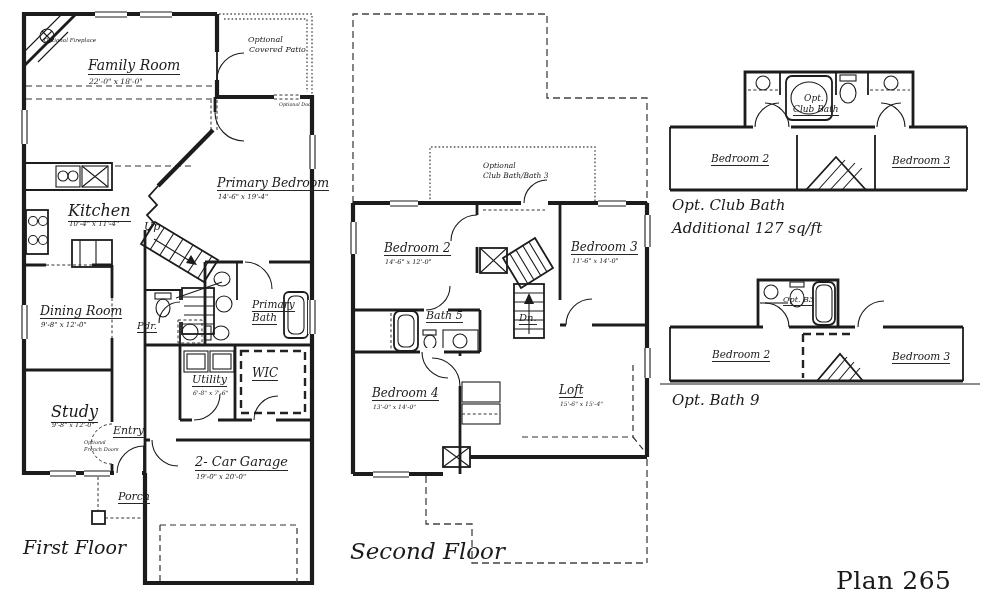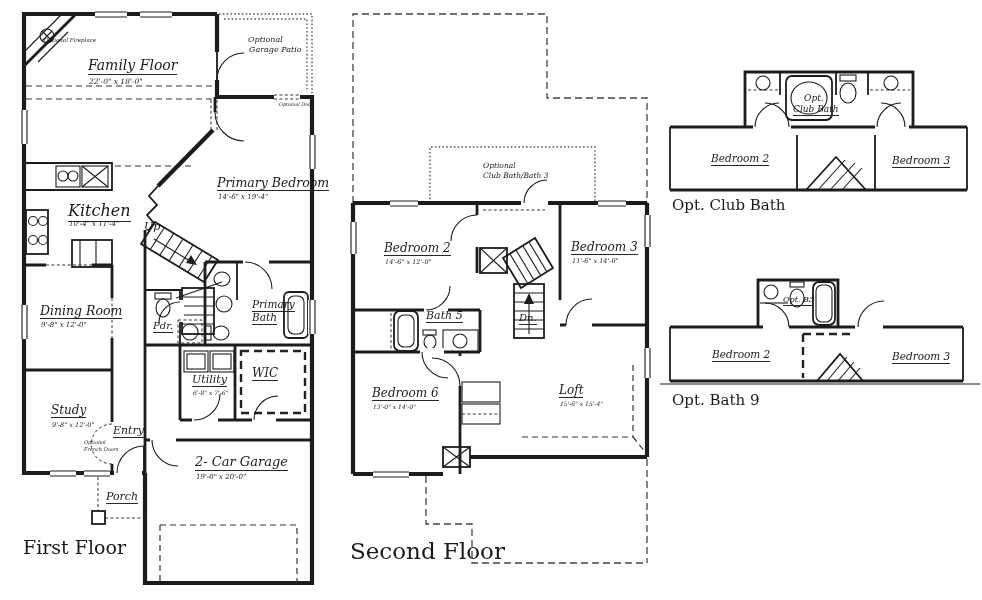--- a/index.html
+++ b/index.html
@@ -11,21 +11,21 @@
   .fill{fill:var(--wall,#1c1c1c);stroke:none;}
   .white{fill:#fff;stroke:none;}
   .dashRoof{stroke:#444;stroke-width:1.3;stroke-dasharray:7 4;}
   .dot{stroke:#555;stroke-width:1.4;stroke-dasharray:1.6 2.2;}
   .dash{stroke:#333;stroke-width:1.2;stroke-dasharray:6 4;}
   .dashSm{stroke:#333;stroke-width:1;stroke-dasharray:3 2.4;}
   .dashBold{stroke:#222;stroke-width:2.4;stroke-dasharray:8 5;}
   .lbl{position:absolute;font-style:italic;white-space:nowrap;line-height:1.04;}
   .u{border-bottom:1.6px solid #262626;padding-bottom:1px;}
   .dim{position:absolute;font-style:italic;white-space:nowrap;}
-  .cap{position:absolute;white-space:nowrap;}
+  .cap{position:absolute;font-style:italic;white-space:nowrap;}
   .title{position:absolute;font-style:normal;white-space:nowrap;letter-spacing:.5px;}
 </style>
 </head>
 <body>
 
 <div class="sheet">
 
 <svg width="982" height="600" viewBox="0 0 982 600">
 
   <g>
@@ -263,67 +263,69 @@
 
     <path class="dashBold" d="M803,334 H852 M803,334 V378"></path>
     <path class="w2" d="M817,381 L840,354 L863,381"></path>
     <path class="w1" d="M827,381 L847,357 M838,381 L854,362 M849,381 L860,368"></path>
 
     <path class="w1" d="M660,384 H980"></path>
   </g>
 </svg>
 
   <div class="lbl" style="left:44px;top:38px;font-size:5.5px">Optional Fireplace</div>
-  <div class="lbl u" style="left:88px;top:58px;font-size:14px">Family Floor</div>
+  <div class="lbl u" style="left:88px;top:58px;font-size:14px">Family Room</div>
   <div class="dim" style="left:89px;top:77px;font-size:7.5px">22'-0" x 18'-0"</div>
   <div class="lbl" style="left:248px;top:36px;font-size:8px">Optional</div>
-  <div class="lbl" style="left:249px;top:46px;font-size:8px">Garage Patio</div>
+  <div class="lbl" style="left:249px;top:46px;font-size:8px">Covered Patio</div>
   <div class="lbl" style="left:279px;top:102px;font-size:4.8px">Optional Door</div>
   <div class="lbl u" style="left:217px;top:176px;font-size:12.5px">Primary Bedroom</div>
   <div class="dim" style="left:218px;top:193px;font-size:7px">14'-6" x 19'-4"</div>
   <div class="lbl u" style="left:68px;top:203px;font-size:16px">Kitchen</div>
   <div class="dim" style="left:69px;top:220px;font-size:7px">10'-4" x 11'-4"</div>
   <div class="lbl" style="left:144px;top:221px;font-size:11px">Up</div>
   <div class="lbl u" style="left:40px;top:304px;font-size:12.5px">Dining Room</div>
   <div class="dim" style="left:41px;top:321px;font-size:7px">9'-8" x 12'-0"</div>
-  <div class="lbl u" style="left:153px;top:321px;font-size:10px">Pdr.</div>
+  <div class="lbl u" style="left:137px;top:321px;font-size:10px">Pdr.</div>
   <div class="lbl u" style="left:252px;top:299px;font-size:10.5px">Primary</div>
   <div class="lbl u" style="left:252px;top:312px;font-size:10.5px">Bath</div>
   <div class="lbl u" style="left:252px;top:367px;font-size:12px">WIC</div>
   <div class="lbl u" style="left:192px;top:374px;font-size:11px">Utility</div>
   <div class="dim" style="left:193px;top:389px;font-size:6px">6'-8" x 7'-6"</div>
-  <div class="lbl u" style="left:51px;top:404px;font-size:12px">Study</div>
+  <div class="lbl u" style="left:51px;top:404px;font-size:16px">Study</div>
   <div class="dim" style="left:52px;top:421px;font-size:6.5px">9'-8" x 12'-0"</div>
   <div class="lbl u" style="left:113px;top:425px;font-size:11px">Entry</div>
   <div class="lbl" style="left:84px;top:440px;font-size:5px">Optional</div>
   <div class="lbl" style="left:84px;top:447px;font-size:5px">French Doors</div>
   <div class="lbl u" style="left:195px;top:455px;font-size:13px">2- Car Garage</div>
   <div class="dim" style="left:196px;top:473px;font-size:7px">19'-0" x 20'-0"</div>
-  <div class="lbl u" style="left:106px;top:491px;font-size:11px">Porch</div>
+  <div class="lbl u" style="left:118px;top:491px;font-size:11px">Porch</div>
   <div class="cap" style="left:23px;top:536px;font-size:19px">First Floor</div>
 
   <div class="lbl" style="left:483px;top:162px;font-size:7.5px">Optional</div>
   <div class="lbl" style="left:483px;top:172px;font-size:7.5px">Club Bath/Bath 3</div>
   <div class="lbl u" style="left:384px;top:242px;font-size:12px">Bedroom 2</div>
   <div class="dim" style="left:385px;top:258px;font-size:6.5px">14'-6" x 12'-0"</div>
   <div class="lbl u" style="left:571px;top:241px;font-size:12px">Bedroom 3</div>
   <div class="dim" style="left:572px;top:257px;font-size:6.5px">11'-6" x 14'-0"</div>
   <div class="lbl u" style="left:426px;top:310px;font-size:11px">Bath 5</div>
   <div class="lbl u" style="left:519px;top:313px;font-size:10px">Dn.</div>
-  <div class="lbl u" style="left:372px;top:387px;font-size:12px">Bedroom 6</div>
+  <div class="lbl u" style="left:372px;top:387px;font-size:12px">Bedroom 4</div>
   <div class="dim" style="left:373px;top:403px;font-size:6px">13'-0" x 14'-0"</div>
   <div class="lbl u" style="left:559px;top:384px;font-size:12px">Loft</div>
   <div class="dim" style="left:560px;top:400px;font-size:6px">15'-6" x 15'-4"</div>
   <div class="cap" style="left:350px;top:538px;font-size:23px">Second Floor</div>
 
   <div class="lbl" style="left:804px;top:94px;font-size:9px">Opt.</div>
   <div class="lbl u" style="left:793px;top:105px;font-size:9px">Club Bath</div>
   <div class="lbl u" style="left:711px;top:153px;font-size:10.5px">Bedroom 2</div>
   <div class="lbl u" style="left:892px;top:155px;font-size:10.5px">Bedroom 3</div>
   <div class="cap" style="left:672px;top:196px;font-size:15px">Opt. Club Bath</div>
+  <div class="cap" style="left:672px;top:219px;font-size:15px">Additional 127 sq/ft</div>
 
   <div class="lbl u" style="left:783px;top:296px;font-size:8px">Opt. B3</div>
   <div class="lbl u" style="left:712px;top:349px;font-size:10.5px">Bedroom 2</div>
   <div class="lbl u" style="left:892px;top:351px;font-size:10.5px">Bedroom 3</div>
   <div class="cap" style="left:672px;top:391px;font-size:15px">Opt. Bath 9</div>
 
+  <div class="title" style="left:836px;top:566px;font-size:25px">Plan 265</div>
 
 </div>
 
 </body></html>

